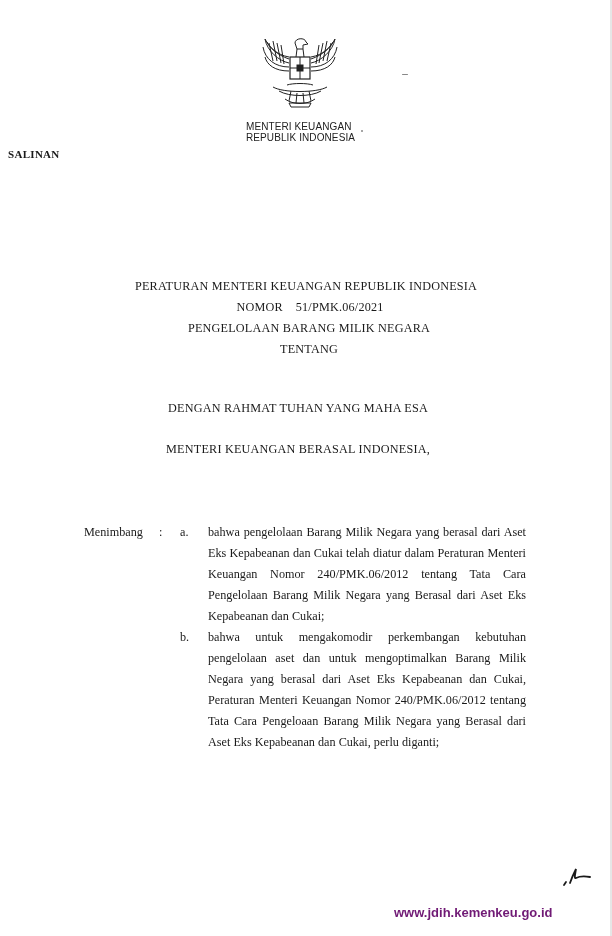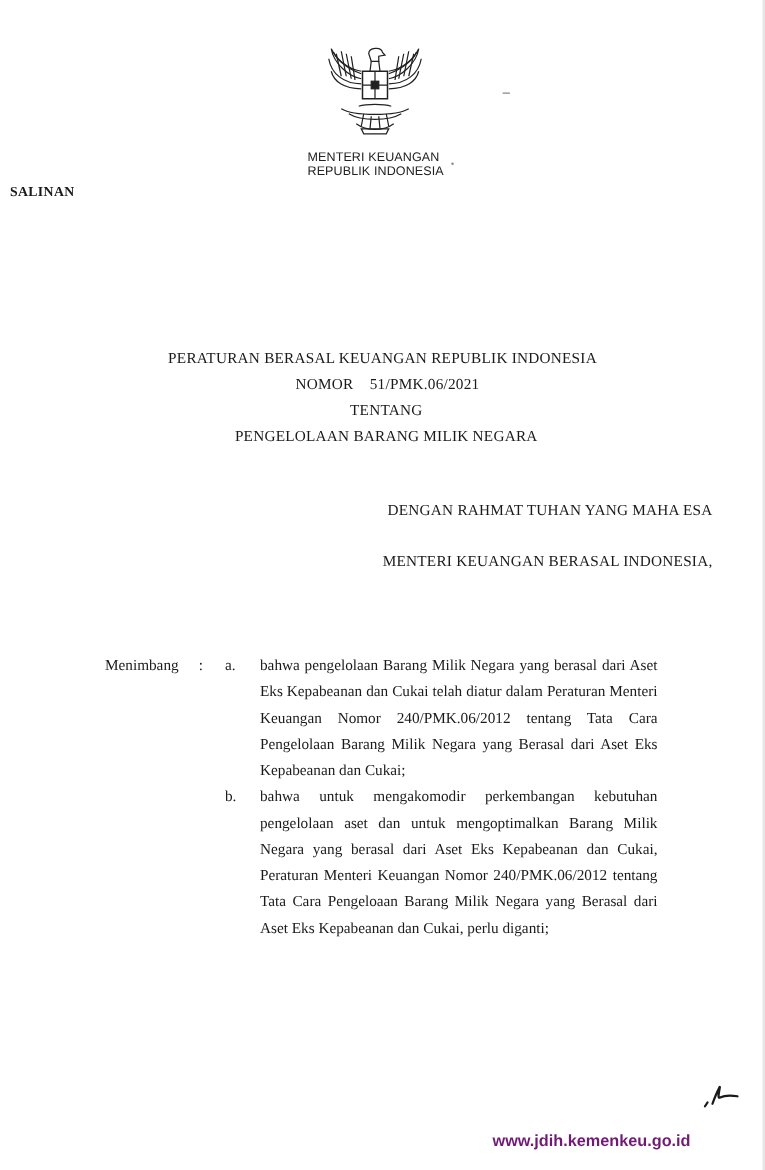--- a/index.html
+++ b/index.html
@@ -25,21 +25,21 @@
       text-align: left; font-weight: bold; font-size: 11px;
       font-family: "Liberation Serif", serif; letter-spacing: 0.3px;
       padding-left: 8px; box-sizing: border-box;
     }
     .title-block {
       position: absolute; left: 0; top: 276px; width: 612px;
       text-align: center; font-family: "Liberation Serif", serif;
       font-size: 12.2px; line-height: 21px; letter-spacing: 0.2px;
     }
     .title-block div { white-space: pre; }
-    .line-ctr { position: absolute; left: 6px; width: 564px; text-align: right;
+    .line-ctr { position: absolute; left: 16px; width: 564px; text-align: center;
       font-family: "Liberation Serif", serif; font-size: 12.2px; letter-spacing: 0.2px; }
     .considering {
       position: absolute; left: 84px; top: 508px; width: 442px;
       font-family: "Liberation Serif", serif; font-size: 12.2px; line-height: 21px;
     }
     .row { position: relative; margin-top: 14px; }
     .lbl { position: absolute; left: 0; top: 0; }
     .colon { position: absolute; left: 75px; top: 0; }
     .letter { position: absolute; left: 96px; top: 0; }
     .para {
@@ -94,24 +94,24 @@
 <div class="ministry">
   <div>MENTERI KEUANGAN</div>
   <div>REPUBLIK INDONESIA</div>
 </div>
 <div class="dot" style="left:361px; top:130px;"></div>
 <div class="dot" style="left:402px; top:74px; width:6px; height:1px;"></div>
 
 <div class="salinan">SALINAN</div>
 
 <div class="title-block">
-  <div>PERATURAN BERASAL KEUANGAN REPUBLIK INDONESIA</div>
+  <div>PERATURAN MENTERI KEUANGAN REPUBLIK INDONESIA</div>
   <div style="padding-left:8px;">NOMOR    51/PMK.06/2021</div>
+  <div style="padding-left:6px;">PENGELOLAAN BARANG MILIK NEGARA</div>
   <div style="padding-left:6px;">TENTANG</div>
-  <div style="padding-left:6px;">PENGELOLAAN BARANG MILIK NEGARA</div>
 </div>
 
 <div class="line-ctr" style="top:401px;">DENGAN RAHMAT TUHAN YANG MAHA ESA</div>
 <div class="line-ctr" style="top:442px;">MENTERI KEUANGAN BERASAL INDONESIA,</div>
 
 <div class="considering">
   <div class="row">
     <span class="lbl">Menimbang</span>
     <span class="colon">:</span>
     <span class="letter">a.</span>

